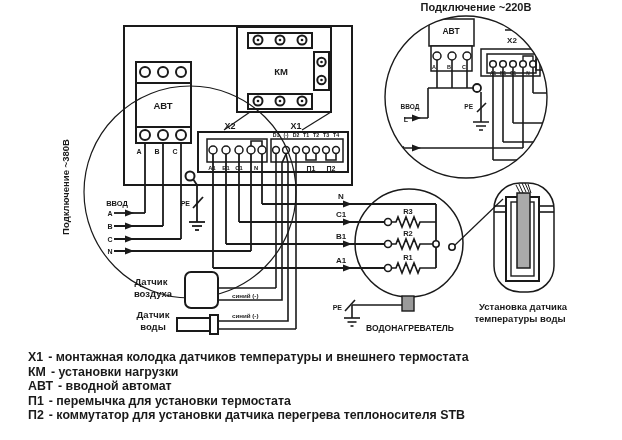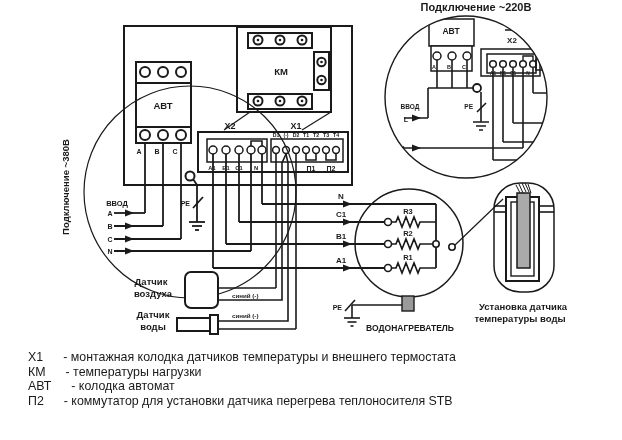--- a/index.html
+++ b/index.html
@@ -1,22 +1,22 @@
 <!DOCTYPE html>
 <html><head>
 <meta charset="utf-8">
 <style>
   html,body{margin:0;padding:0;background:#fff;}
   body{width:622px;height:440px;font-family:"Liberation Sans",sans-serif;position:relative;overflow:hidden;}
   svg{display:block;}
   svg text{fill:#1a1a1a;font-family:"Liberation Sans",sans-serif;font-weight:bold;}
   .legend{padding:4px 6px 0 28px;}
   .legend-row{font-size:12.4px;line-height:14.6px;color:#1a1a1a;white-space:nowrap;}
-  .legend-row .term{font-weight:normal;}
-  .legend-row .desc{font-weight:normal;margin-left:20px;}
+  .legend-row .term{font-weight:bold;}
+  .legend-row .desc{font-weight:bold;margin-left:5px;}
 </style>
 </head>
 <body>
 
 <svg width="622" height="346" viewBox="0 0 622 346">
   <defs>
     <clipPath id="clip220">
         <circle cx="466" cy="97" r="81"></circle>
       </clipPath>
   </defs>
@@ -314,16 +314,17 @@
     <text x="410" y="109" font-size="6.5" text-anchor="middle">ВВОД</text>
     <text x="406" y="121.5" font-size="7" text-anchor="middle">L</text>
     <text x="402" y="151" font-size="7" text-anchor="middle">N</text>
     <text x="473" y="109" font-size="6.5" text-anchor="end">PE</text>
   </g>
   <circle cx="466" cy="97" r="81" fill="none" stroke="#1a1a1a" stroke-width="1.4"></circle>
 </svg>
 
 <div class="legend">
   <div class="legend-row"><span class="term">Х1</span><span class="desc">- монтажная колодка датчиков температуры и внешнего термостата</span></div>
-  <div class="legend-row"><span class="term">КМ</span><span class="desc">- температуры нагрузки</span></div>
-  <div class="legend-row"><span class="term">АВТ</span><span class="desc">- колодка автомат</span></div>
+  <div class="legend-row"><span class="term">КМ</span><span class="desc">- установки нагрузки</span></div>
+  <div class="legend-row"><span class="term">АВТ</span><span class="desc">- вводной автомат</span></div>
+  <div class="legend-row"><span class="term">П1</span><span class="desc">- перемычка для установки термостата</span></div>
   <div class="legend-row"><span class="term">П2</span><span class="desc">- коммутатор для установки датчика перегрева теплоносителя STB</span></div>
 </div>
 
 </body></html>

